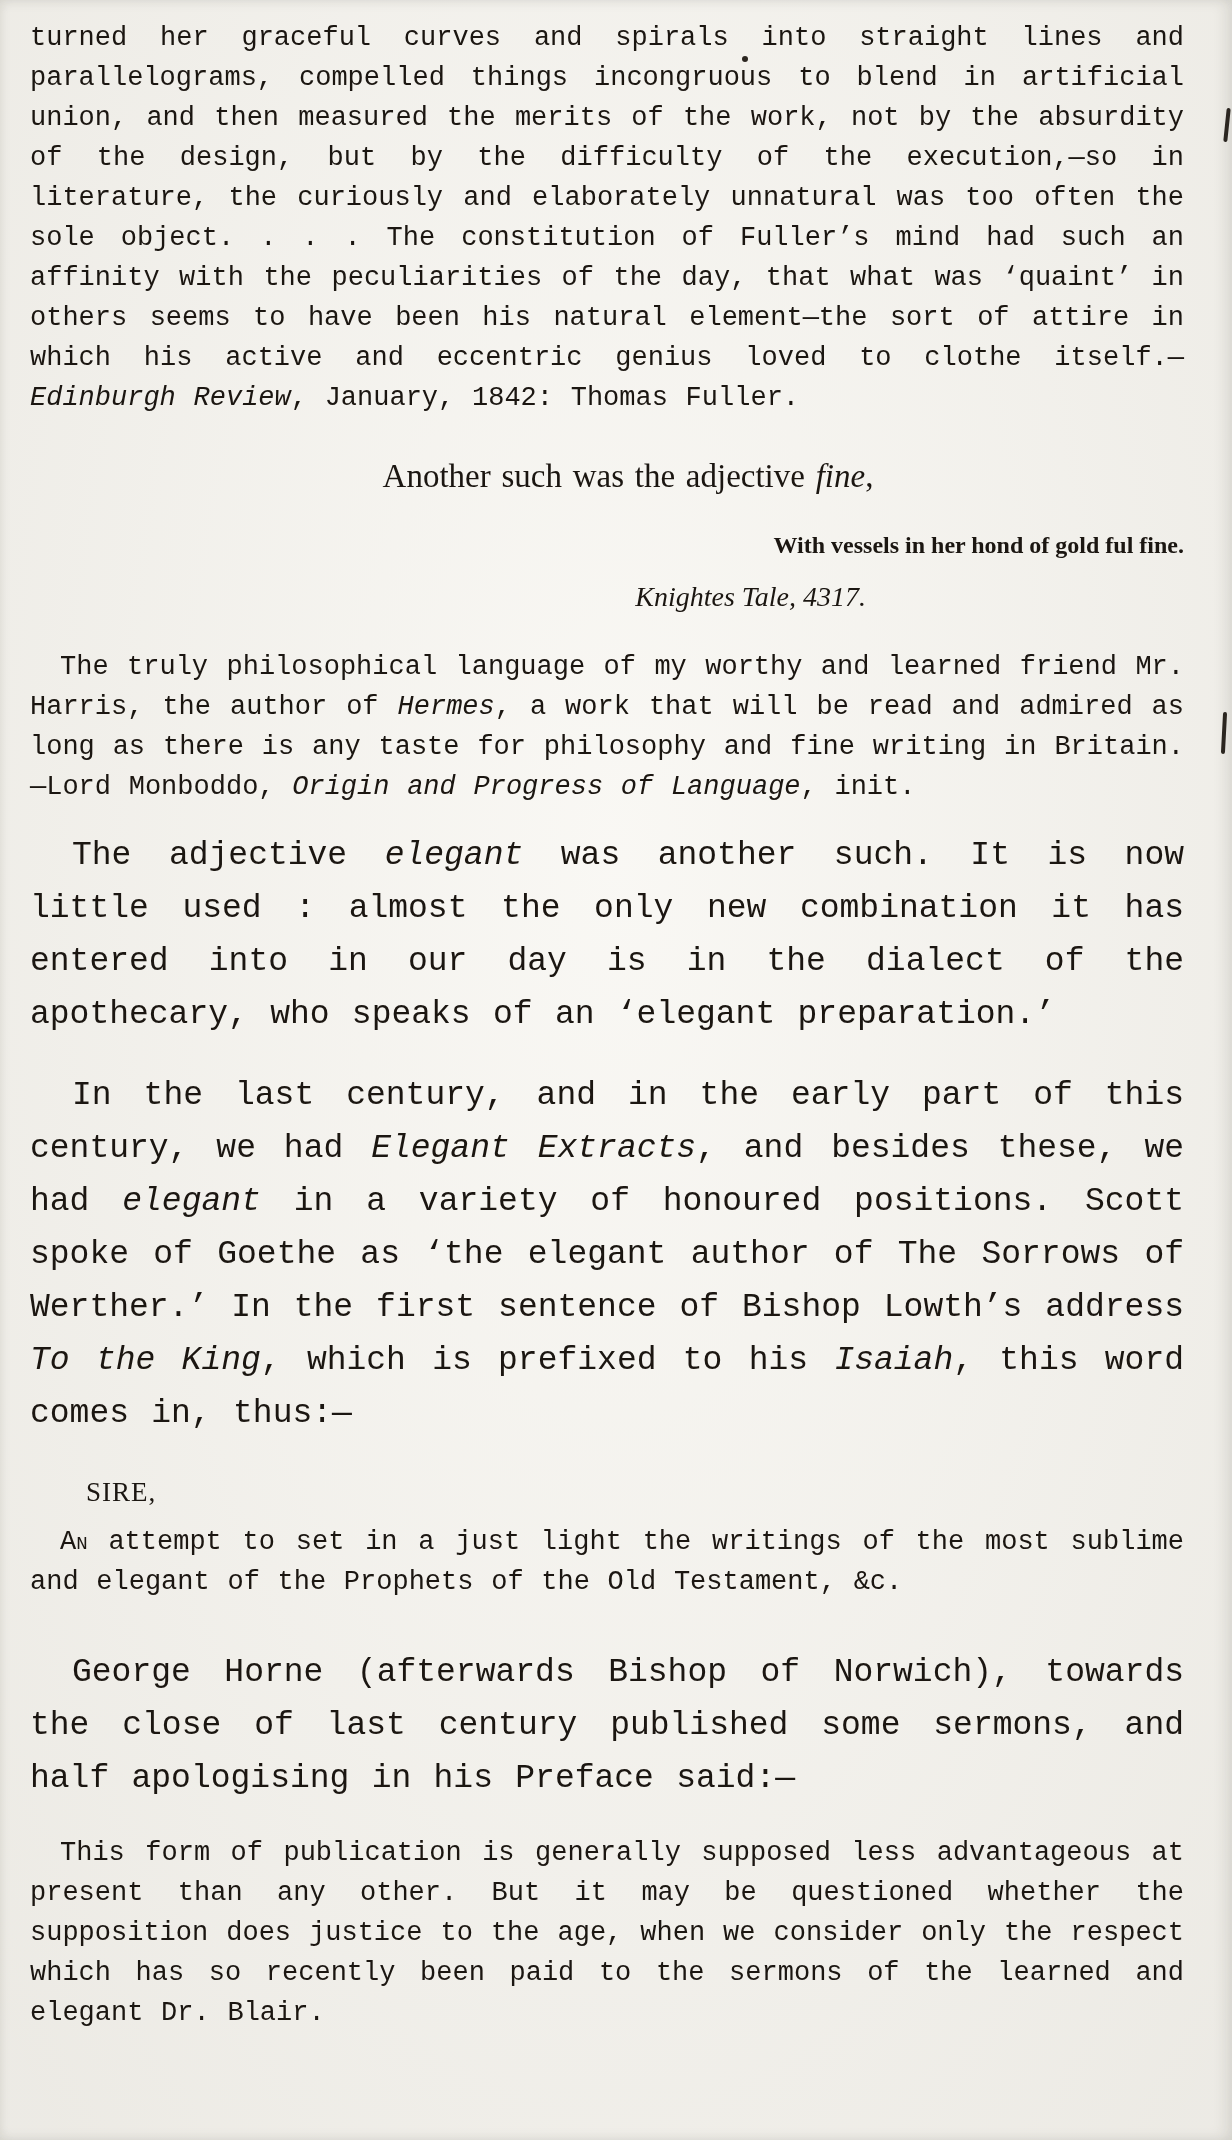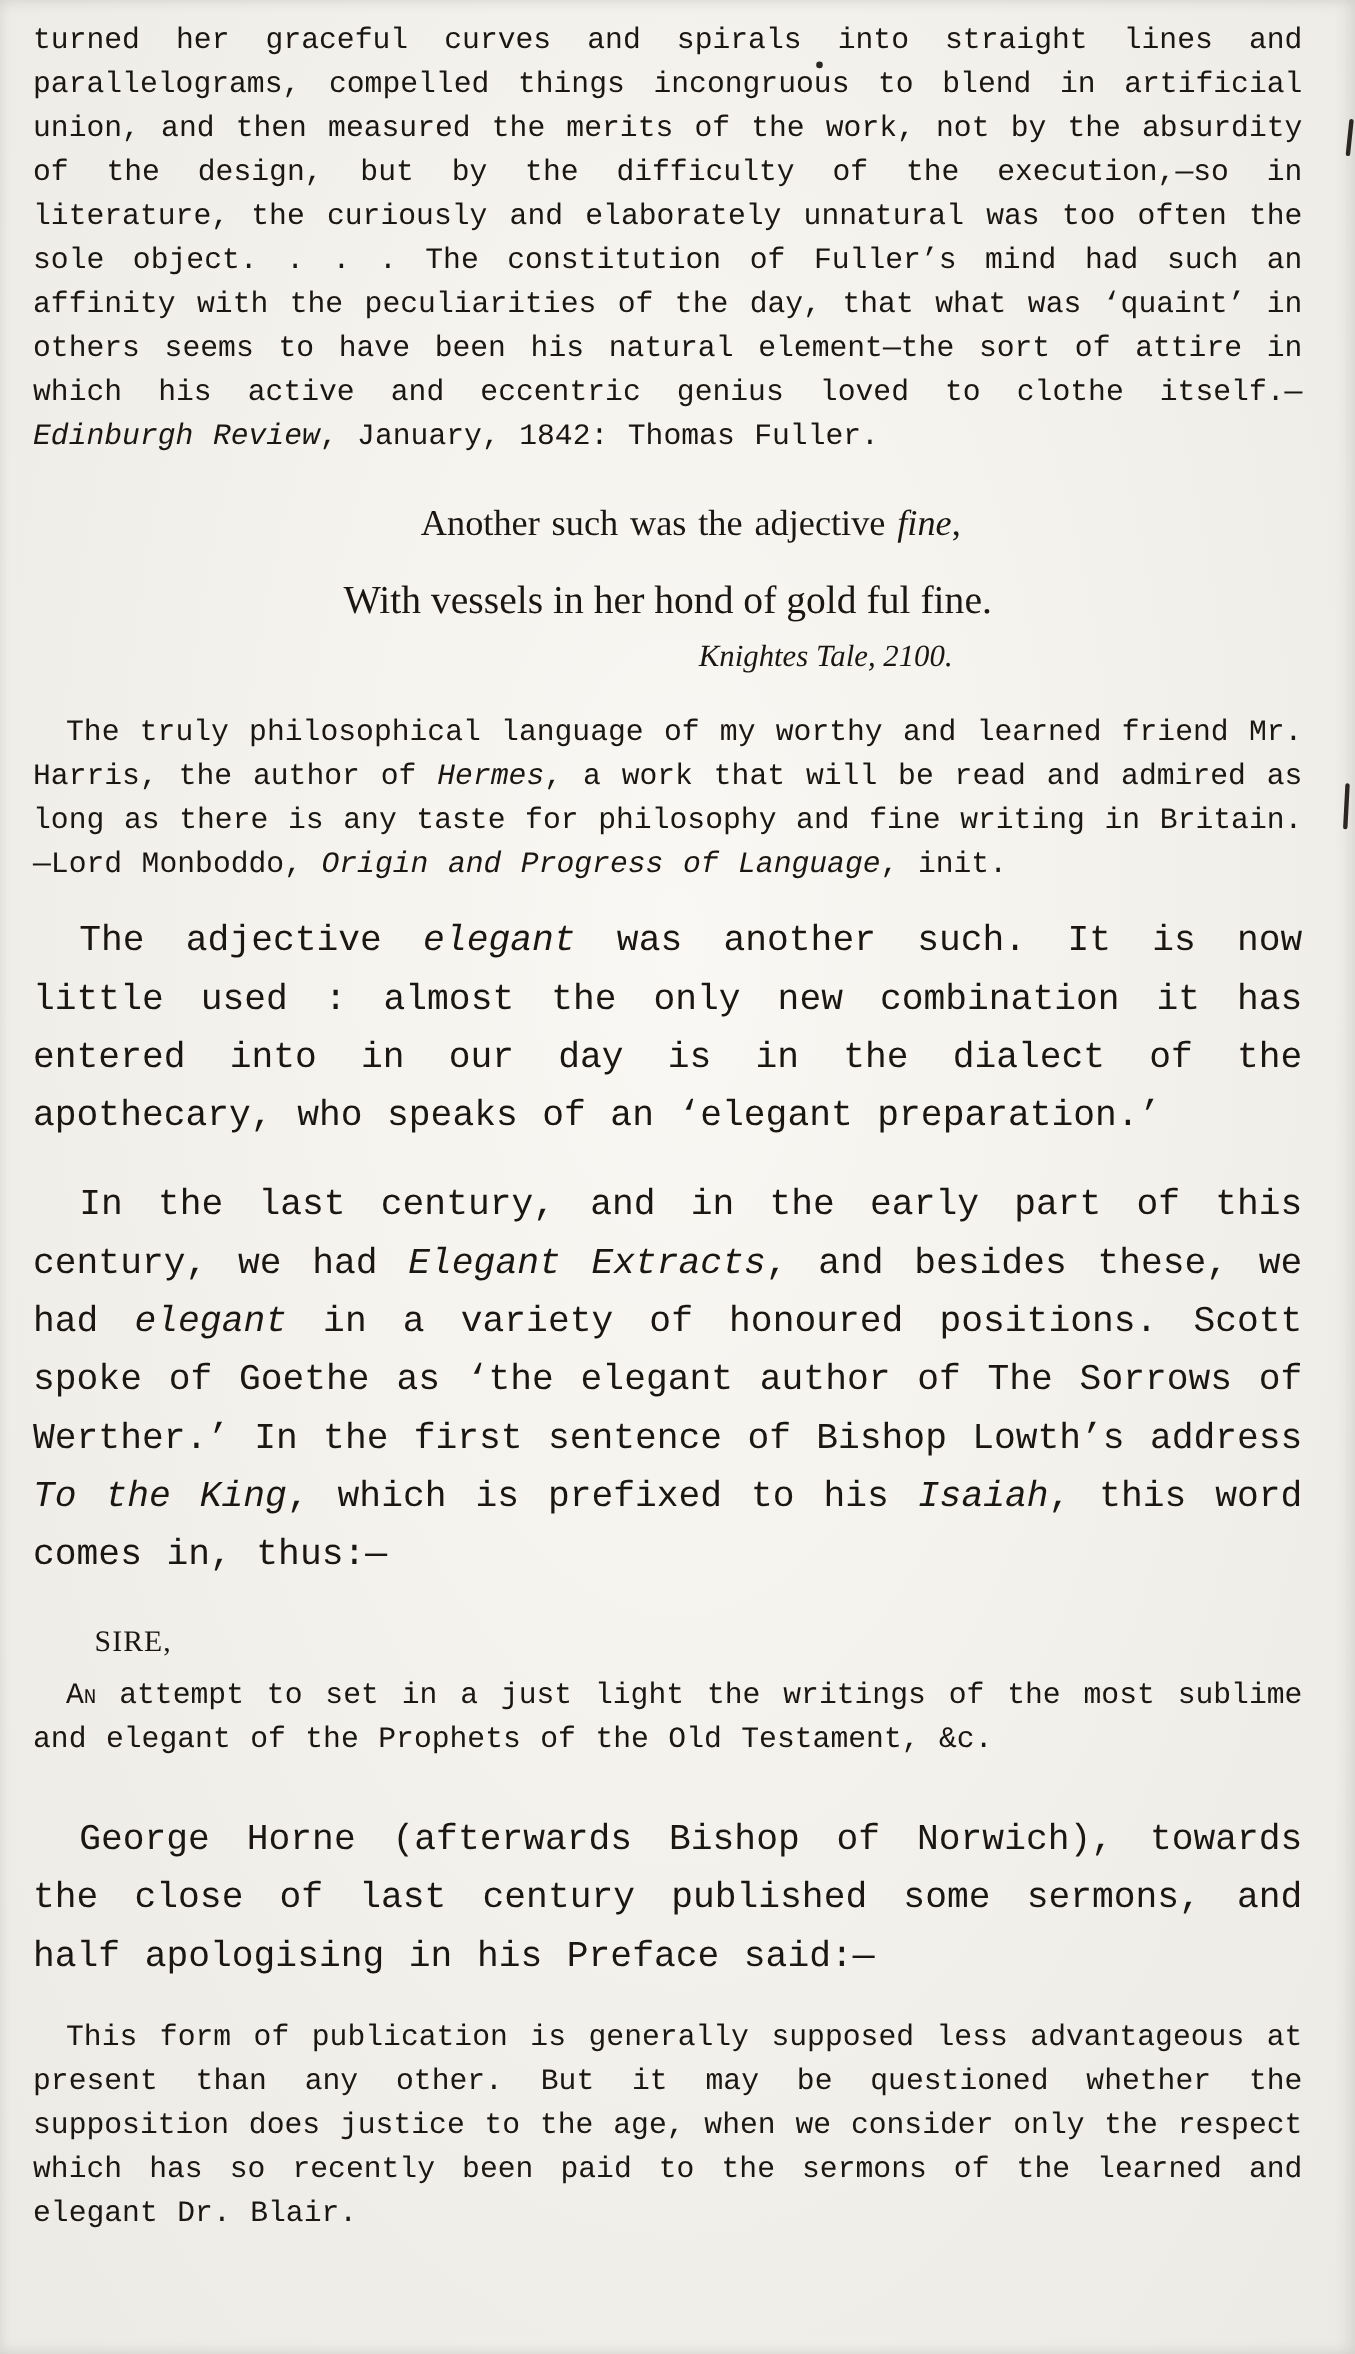--- a/index.html
+++ b/index.html
@@ -48,24 +48,25 @@
     font-size: 33px;
     line-height: 53px;
     word-spacing: 2.5px;
   }
   .justify { text-align: justify; font-family: Liberation Mono, monospace; }
   .indent    { text-indent: 42px; }
   .indent-sm { text-indent: 30px; }
   .excerpt-fuller   { margin-bottom: 32px; }
   .para-fine        { margin-bottom: 22px; text-align: center; }
   .verse {
-    text-align: center;
-    font-size: 36px;
+    text-align: right;
+    font-size: 24px;
     line-height: 40px;
     margin-bottom: 12px;
+    font-weight: bold;
   }
   .attribution {
     text-align: right;
     padding-right: 318px;
     font-size: 28px;
     line-height: 40px;
     margin-bottom: 30px;
   }
   .excerpt-monboddo { margin-bottom: 22px; }
   .para-elegant     { margin-bottom: 28px; }
@@ -94,21 +95,21 @@
 
 <div class="page">
 
 
   <p class="small justify excerpt-fuller"><span>turned her graceful curves and spirals into straight lines and parallelograms, compelled things incongruous to blend in artificial union, and then measured the merits of the work, not by the absurdity of the design, but by the difficulty of the execution,—so in literature, the curiously and elaborately unnatural was too often the sole object. .&nbsp;.&nbsp;. The constitution of Fuller’s mind had such an affinity with the peculiarities of the day, that what was ‘quaint’ in others seems to have been his natural element—the sort of attire in which his active and eccentric genius loved to clothe itself.—</span><span style="font-style: italic;">Edinburgh Review</span><span>, January, 1842: Thomas Fuller.</span></p>
 
   <p class="large para-fine indent"><span>Another such was the adjective </span><span style="font-style: italic;">fine</span><span>,</span></p>
 
   <p class="verse">With vessels in her hond of gold ful fine.</p>
 
-  <p class="attribution"><span style="font-style: italic;">Knightes Tale, 2100.</span></p>
+  <p class="attribution"><span style="font-style: italic;">Knightes Tale, 4317.</span></p>
 
   <p class="small justify indent-sm excerpt-monboddo"><span>The truly philosophical language of my worthy and learned friend Mr. Harris, the author of </span><span style="font-style: italic;">Hermes</span><span>, a work that will be read and admired as long as there is any taste for philosophy and fine writing in Britain.—Lord Monboddo, </span><span style="font-style: italic;">Origin and Progress of Language</span><span>, init.</span></p>
 
   <p class="large justify indent para-elegant"><span>The adjective </span><span style="font-style: italic;">elegant</span><span> was another such. It is now little used : almost the only new combination it has entered into in our day is in the dialect of the apothecary, who speaks of an ‘elegant preparation.’</span></p>
 
   <p class="large justify indent para-century"><span>In the last century, and in the early part of this century, we had </span><span style="font-style: italic;">Elegant Extracts</span><span>, and besides these, we had </span><span style="font-style: italic;">elegant</span><span> in a variety of honoured positions. Scott spoke of Goethe as ‘the elegant author of The Sorrows of Werther.’ In the first sentence of Bishop Lowth’s address </span><span style="font-style: italic;">To the King</span><span>, which is prefixed to his </span><span style="font-style: italic;">Isaiah</span><span>, this word comes in, thus:—</span></p>
 
   <p class="small sire">SIRE,</p>
 
   <p class="small justify indent-sm excerpt-lowth"><span style="font-variant: small-caps; margin-top: 21px;">An</span><span> attempt to set in a just light the writings of the most sublime and elegant of the Prophets of the Old Testament, &amp;c.</span></p>

